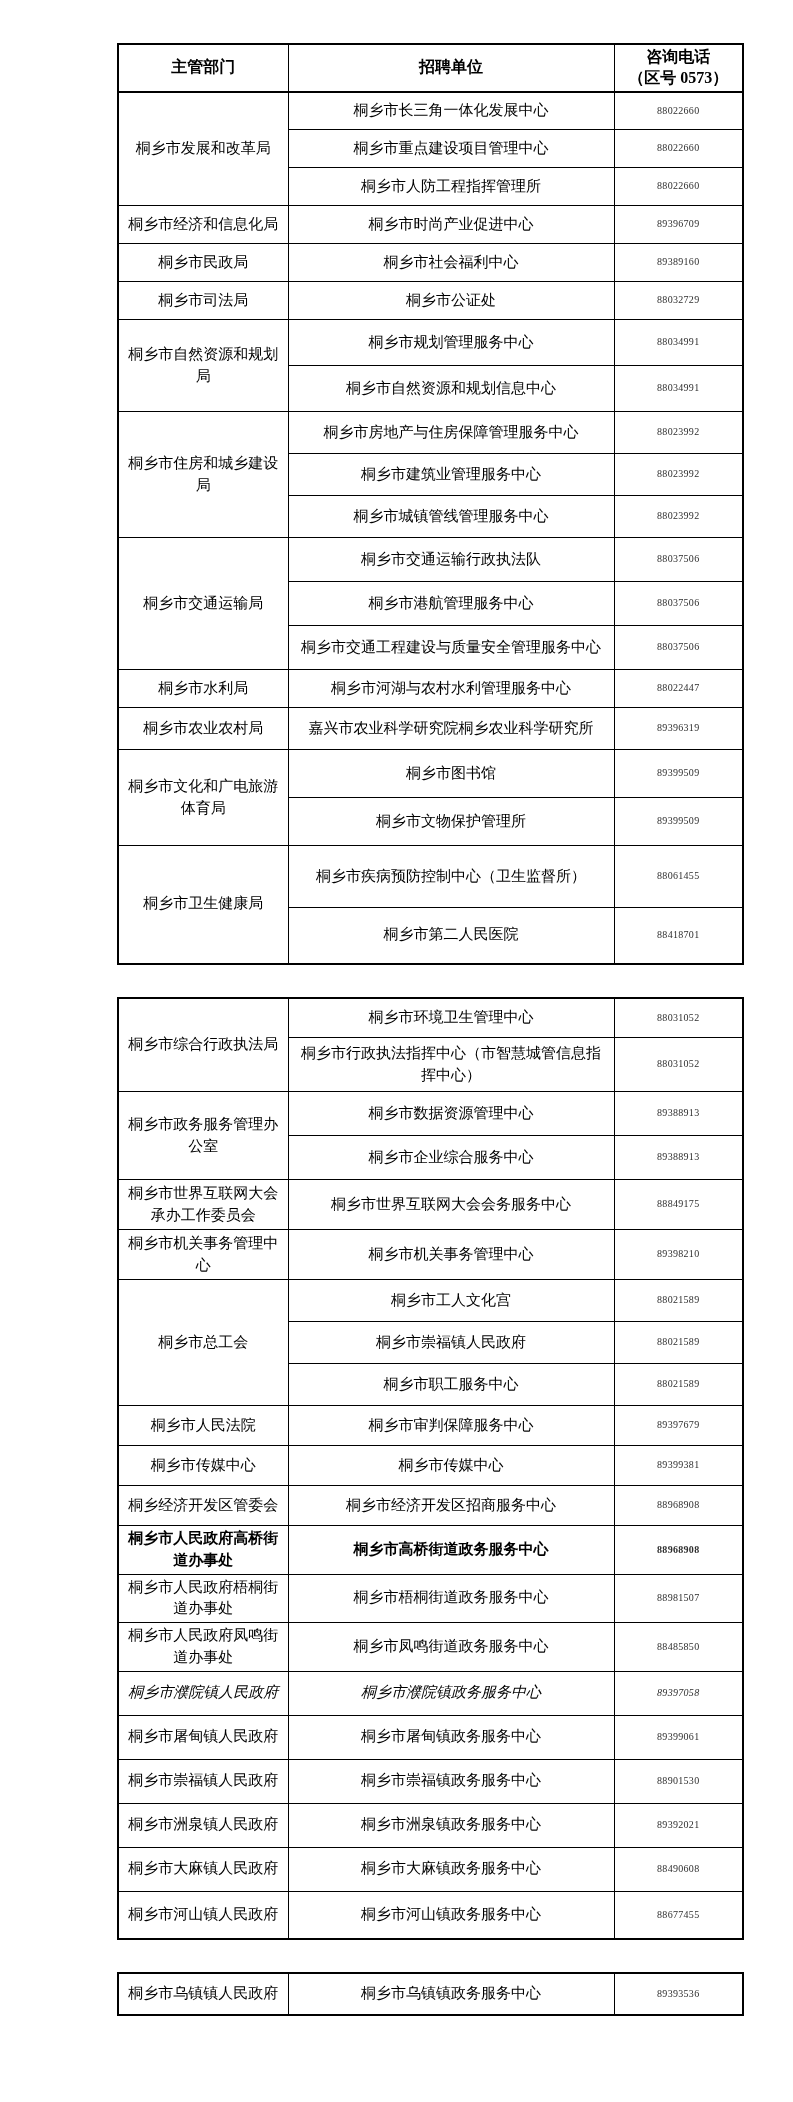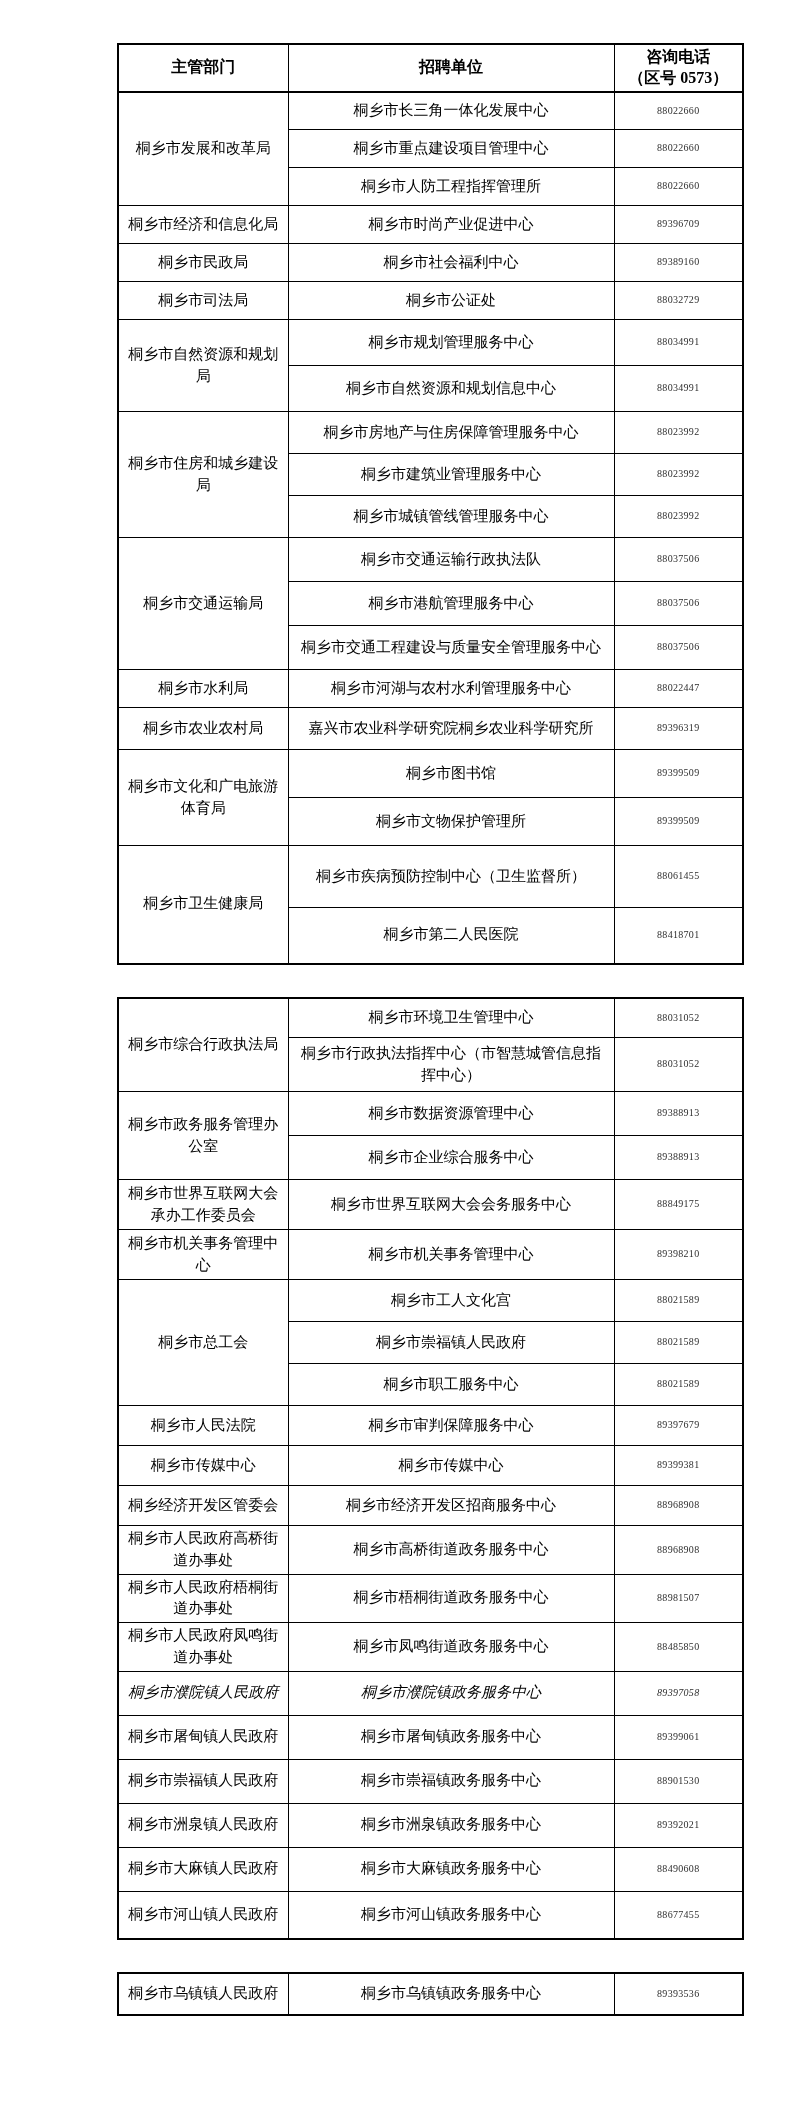--- a/index.html
+++ b/index.html
@@ -223,21 +223,21 @@
           <tr style="height: 40px;">
             <td rowspan="1">桐乡市传媒中心</td>
             <td>桐乡市传媒中心</td>
             <td class="phone-cell">89399381</td>
           </tr>
           <tr style="height: 40px;">
             <td rowspan="1">桐乡经济开发区管委会</td>
             <td>桐乡市经济开发区招商服务中心</td>
             <td class="phone-cell">88968908</td>
           </tr>
-          <tr style="height: 46px;">
+          <tr style="height: 46px; font-weight: bold;">
             <td rowspan="1">桐乡市人民政府高桥街道办事处</td>
             <td>桐乡市高桥街道政务服务中心</td>
             <td class="phone-cell">88968908</td>
           </tr>
           <tr style="height: 46px; margin-top: 20px;">
             <td rowspan="1">桐乡市人民政府梧桐街道办事处</td>
             <td>桐乡市梧桐街道政务服务中心</td>
             <td class="phone-cell">88981507</td>
           </tr>
           <tr style="height: 46px;">

